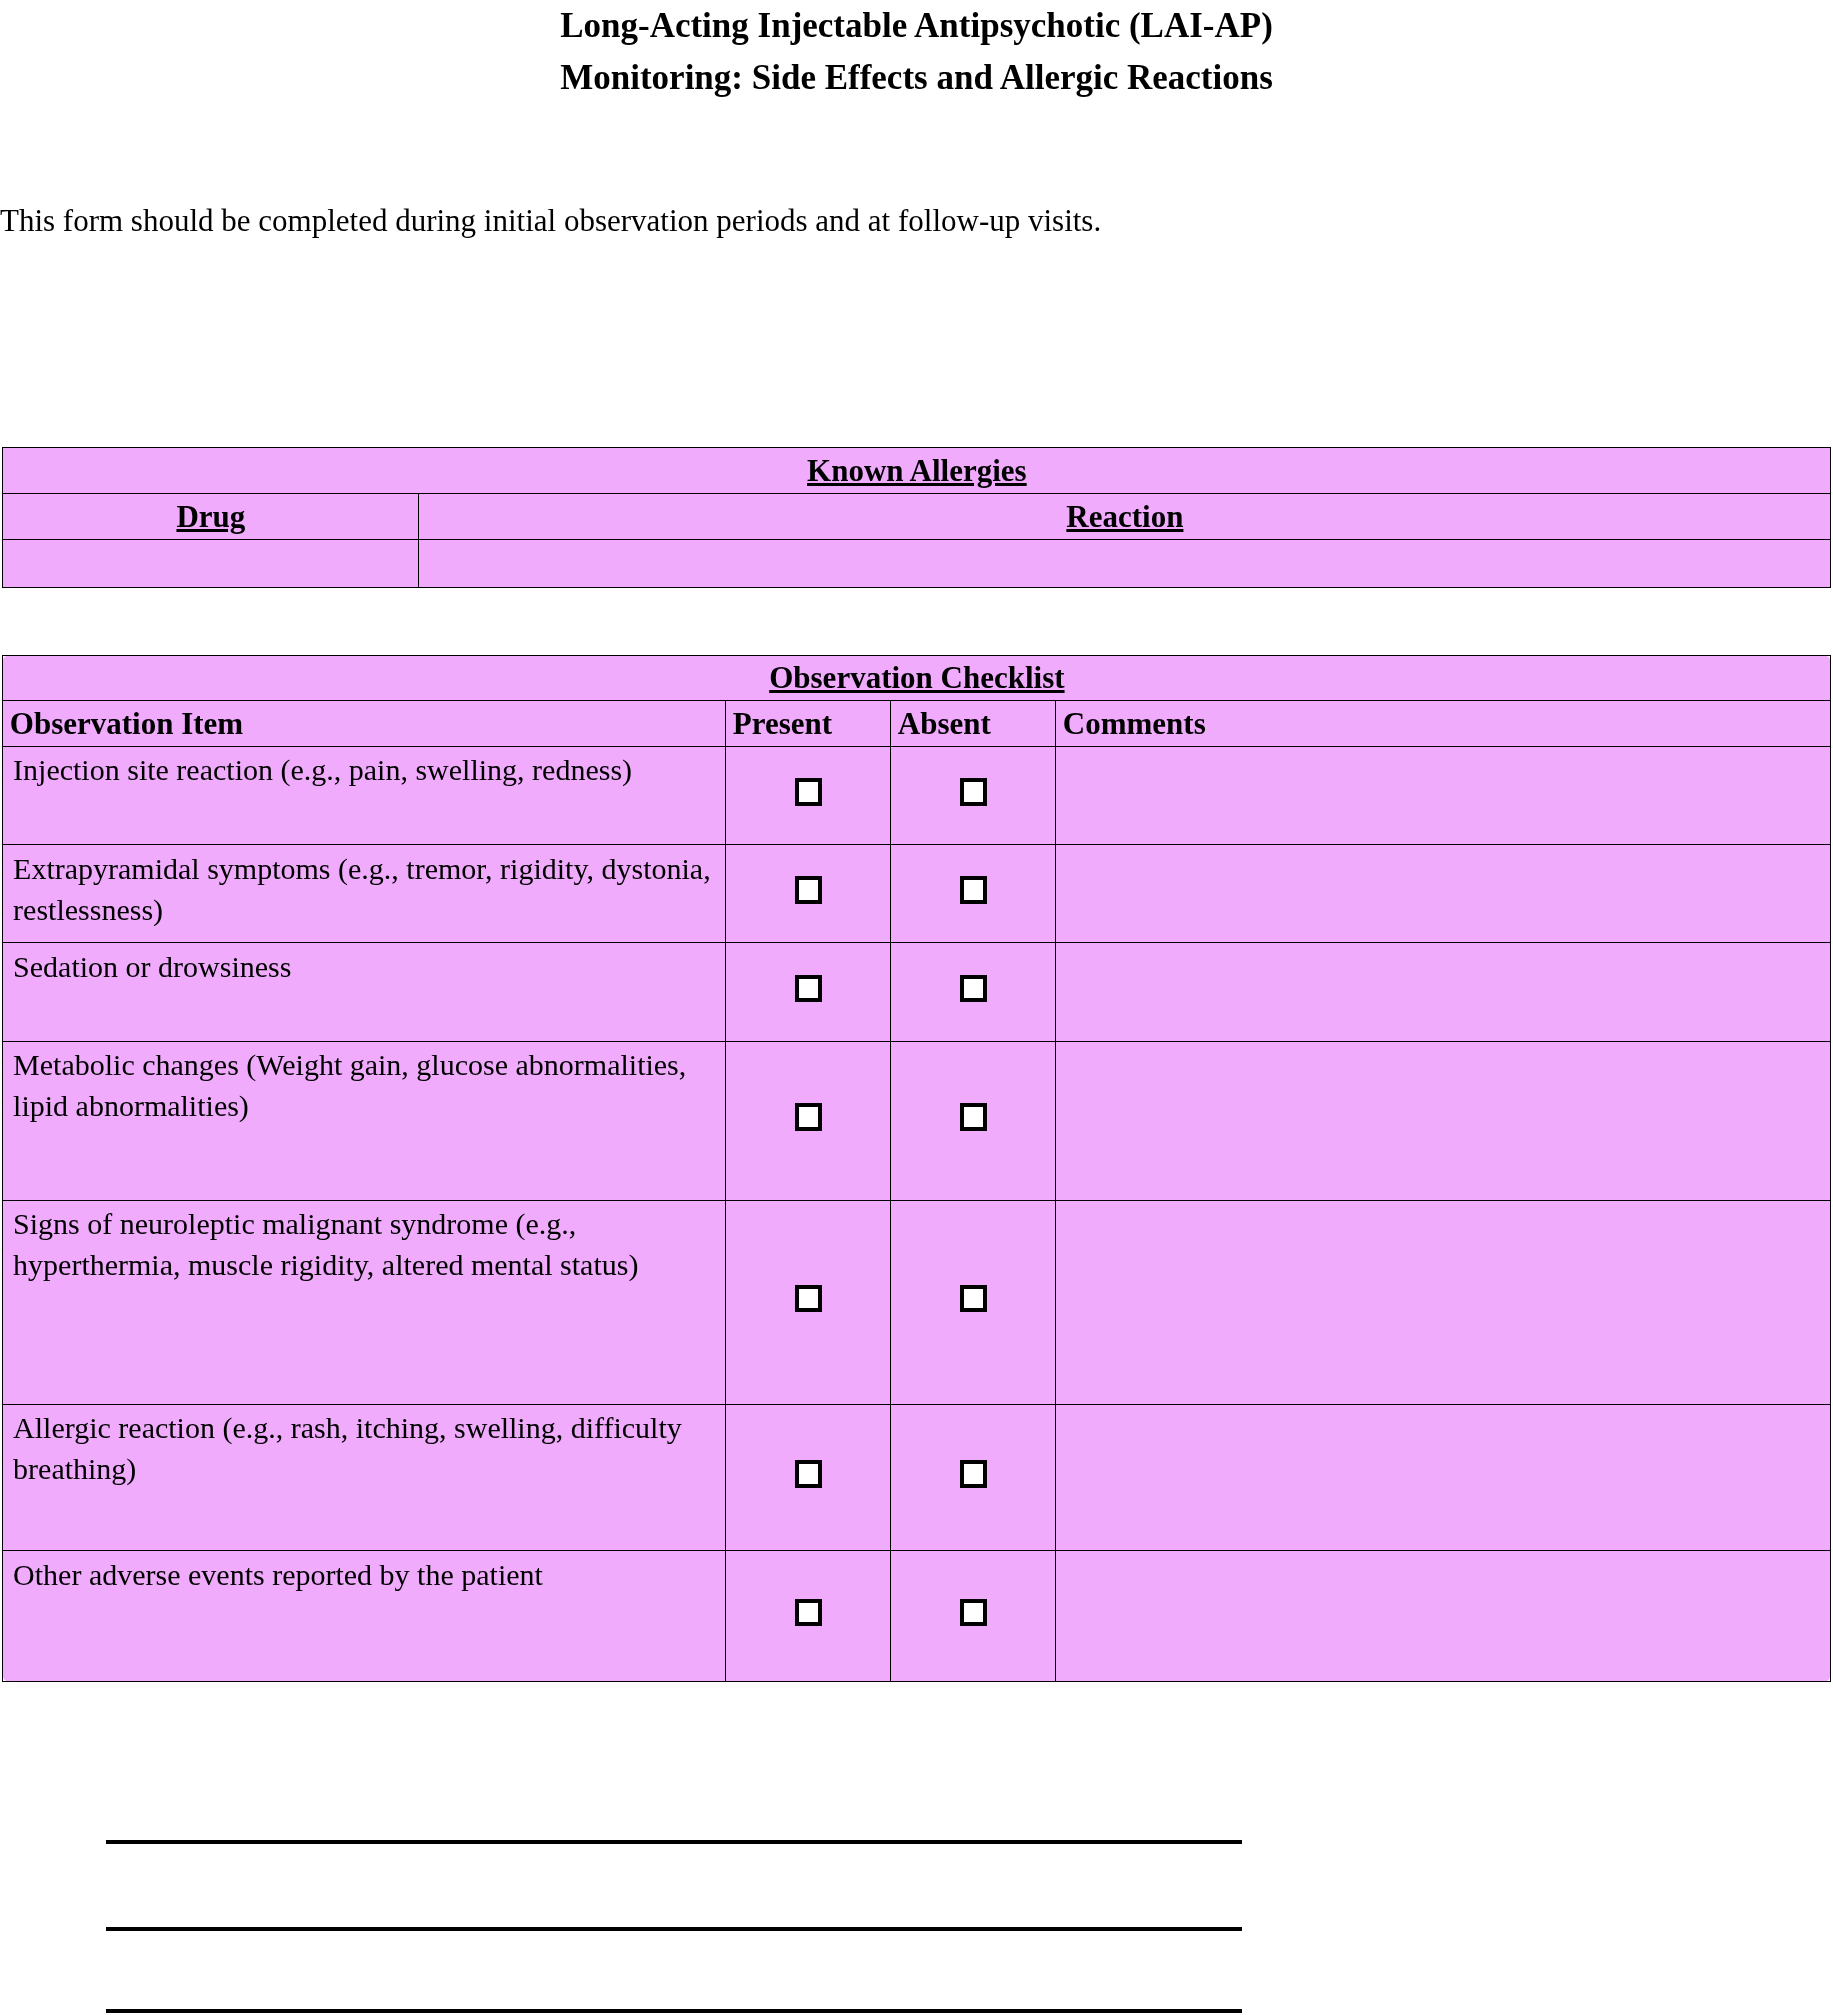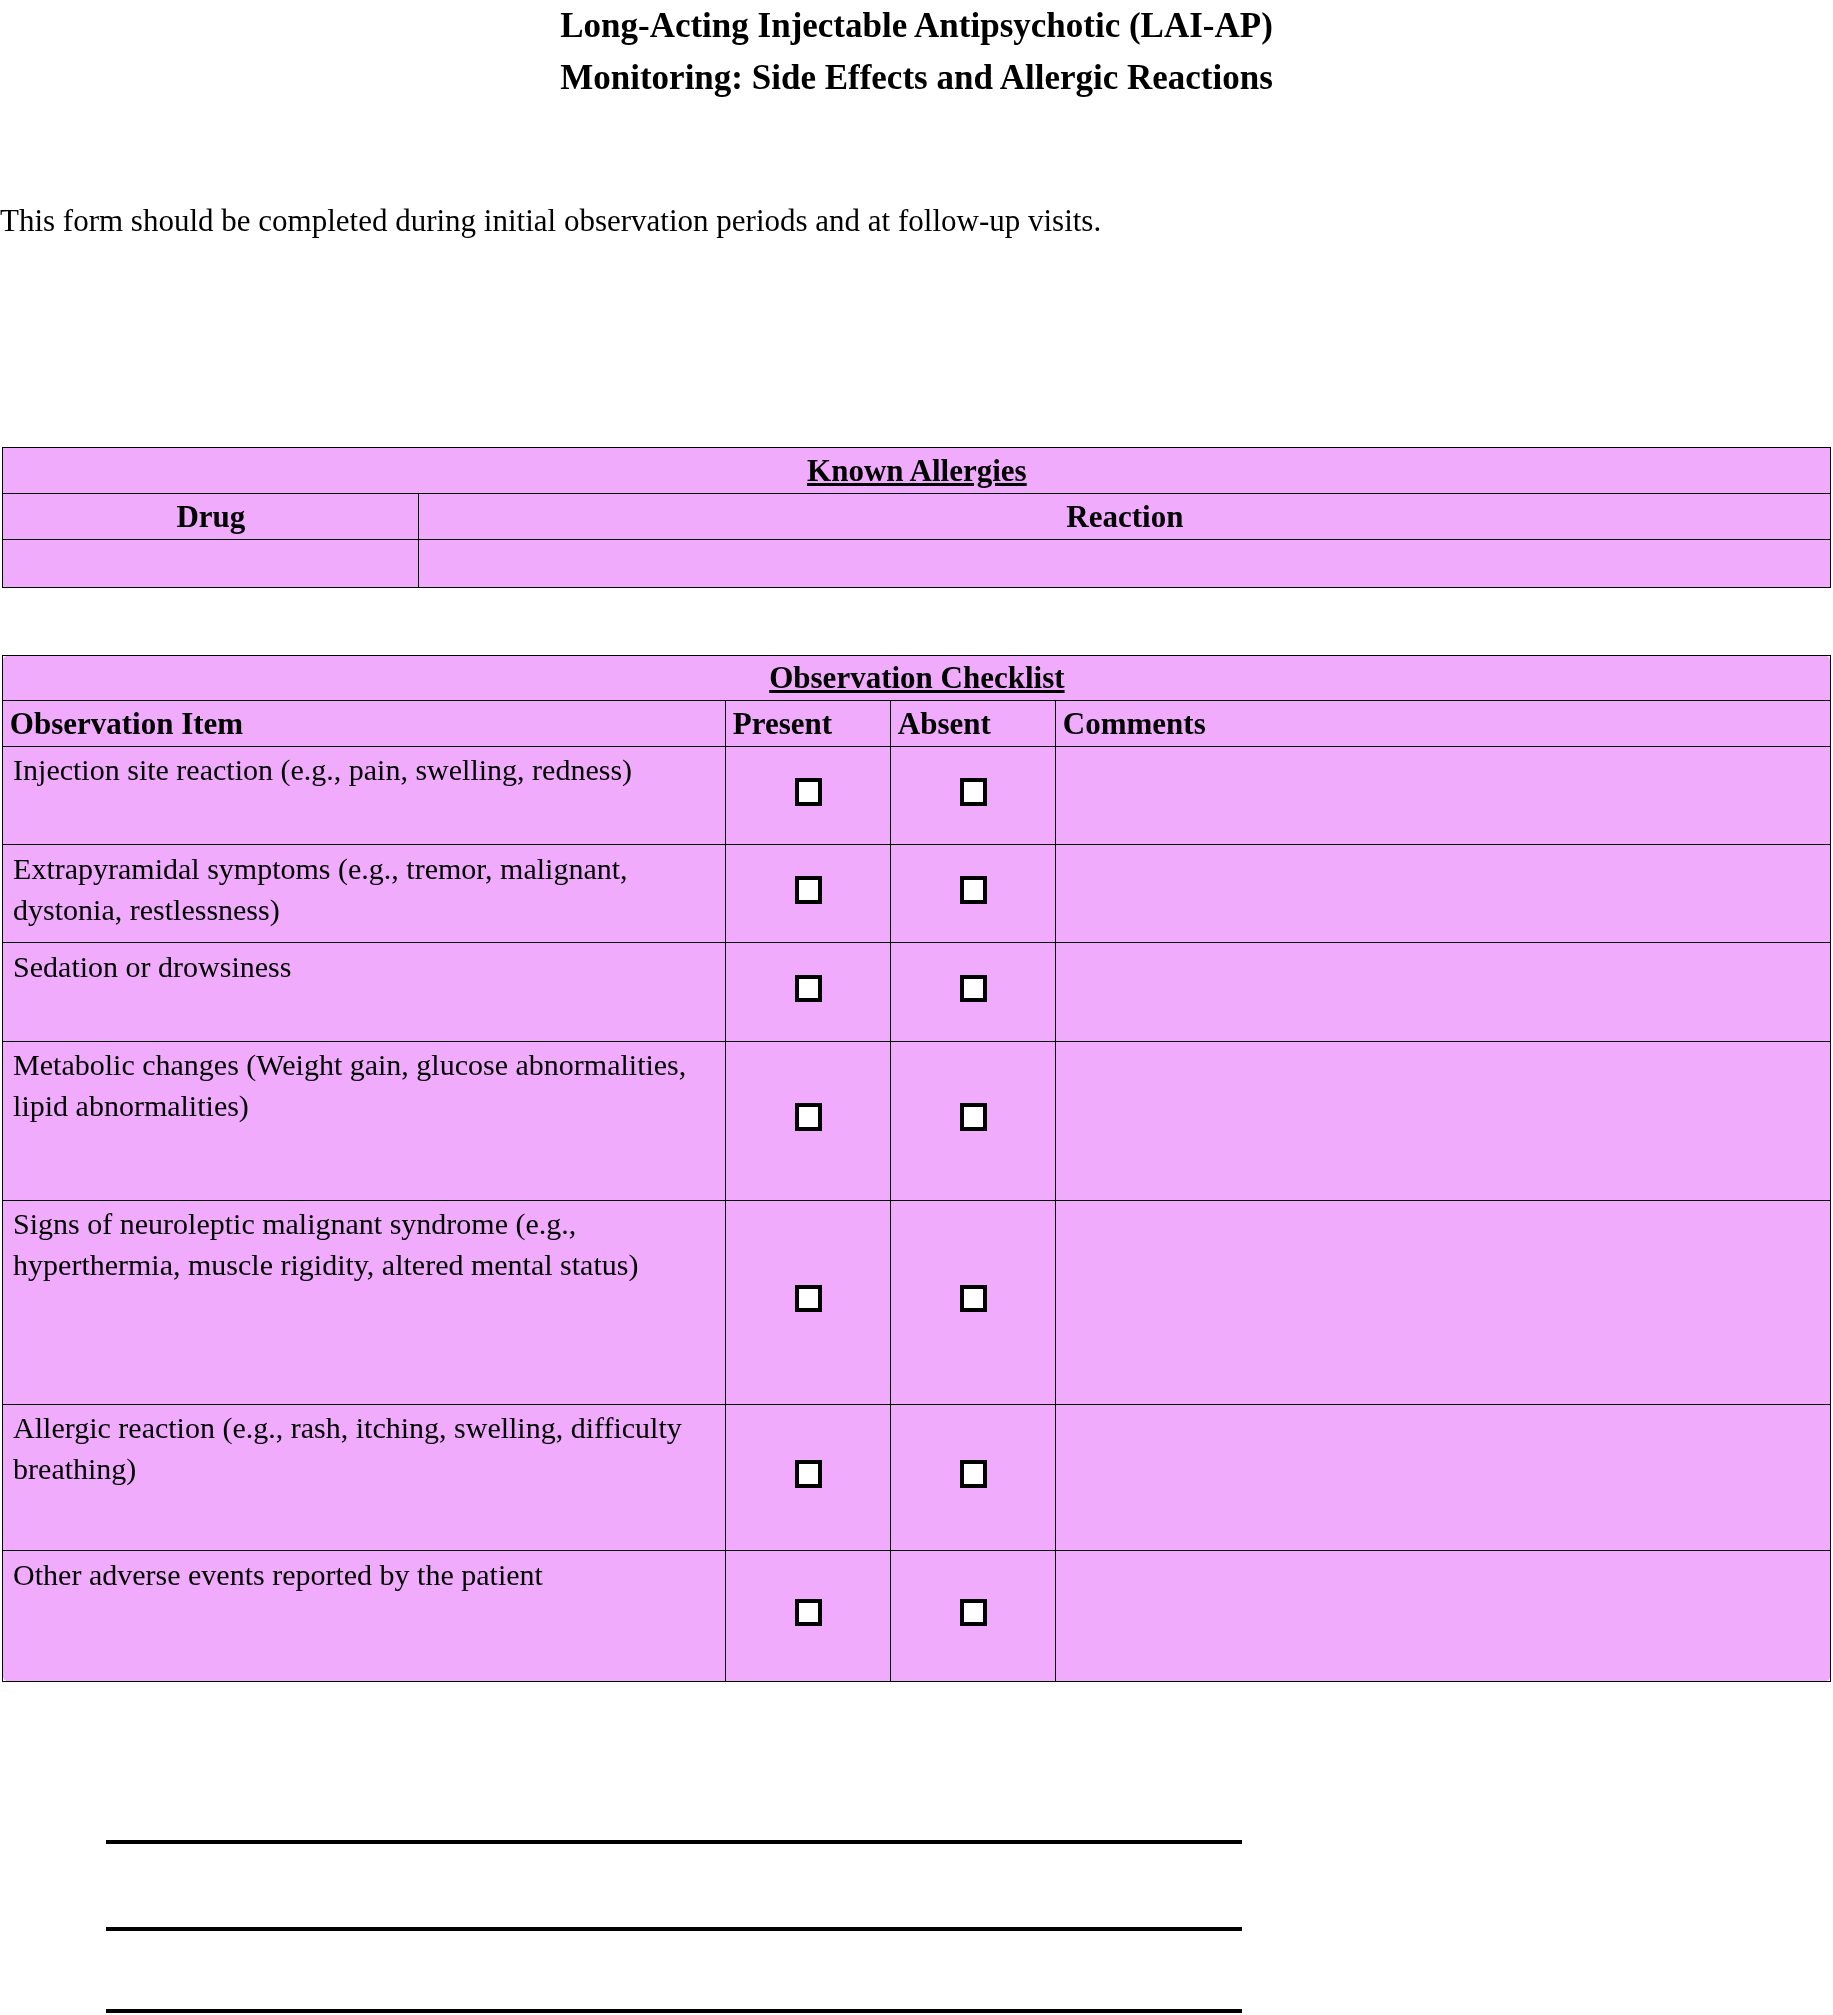--- a/index.html
+++ b/index.html
@@ -80,20 +80,21 @@
     vertical-align: middle;
     padding: 0 3.2px;
   }
   #allergies-table .section-title span { text-decoration: underline; }
   #allergies-table .col-head {
     text-align: center;
     font-weight: bold;
     font-size: 31px;
     height: 45px;
     vertical-align: middle;
+    text-decoration: underline;
   }
   #allergies-table .data-cell {
     height: 47px;
   }
 
   
   #checklist-table {
     left: 2.4px;
     top: 655px;
     width: 1828px;
@@ -206,21 +207,21 @@
       </tr>
 
       <tr>
         <td class="item-cell" style="height:90px">Injection site reaction (e.g., pain, swelling, redness)</td>
         <td class="box-cell"><span class="checkbox"></span></td>
         <td class="box-cell"><span class="checkbox"></span></td>
         <td class="item-cell"></td>
       </tr>
 
       <tr>
-        <td class="item-cell" style="height:90px">Extrapyramidal symptoms (e.g., tremor, malignant, dystonia, restlessness)</td>
+        <td class="item-cell" style="height:90px">Extrapyramidal symptoms (e.g., tremor, rigidity, dystonia, restlessness)</td>
         <td class="box-cell"><span class="checkbox"></span></td>
         <td class="box-cell"><span class="checkbox"></span></td>
         <td class="item-cell"></td>
       </tr>
 
       <tr>
         <td class="item-cell" style="height:90px">Sedation or drowsiness</td>
         <td class="box-cell"><span class="checkbox"></span></td>
         <td class="box-cell"><span class="checkbox"></span></td>
         <td class="item-cell"></td>

